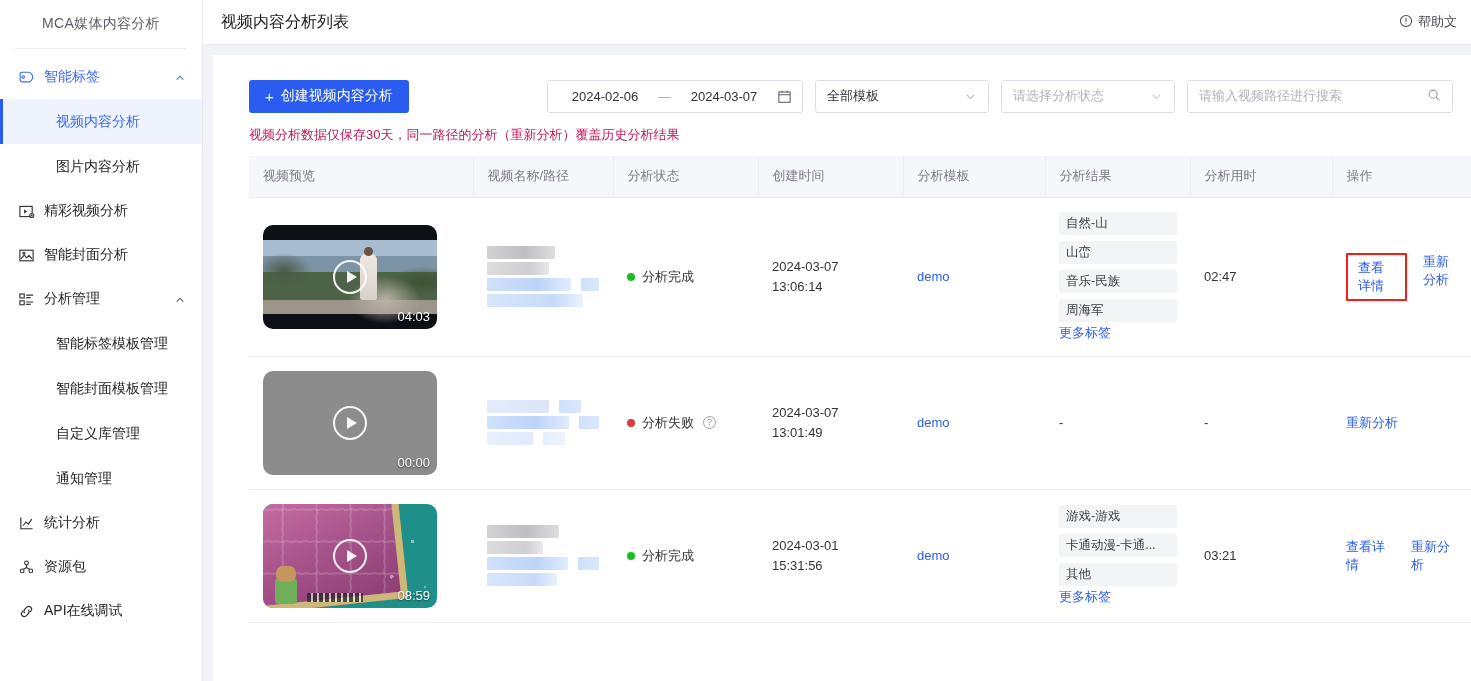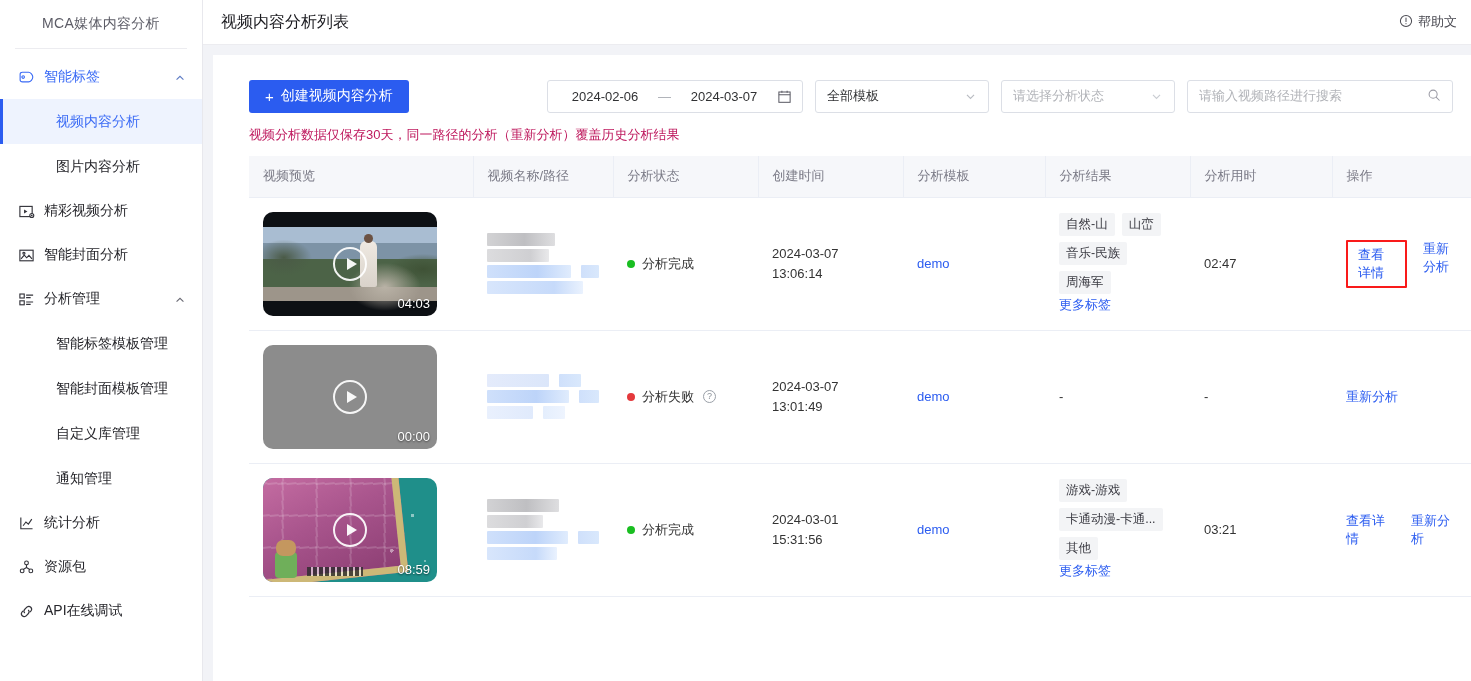--- a/index.html
+++ b/index.html
@@ -216,21 +216,21 @@
   .status { display: flex; align-items: center; gap: 7px; font-size: 13px; color: #333; }
   .dot { width: 8px; height: 8px; border-radius: 50%; flex: 0 0 8px; }
   .qmark {
     width: 13px; height: 13px; border: 1px solid #9aa0a8; border-radius: 50%;
     font-size: 9px; line-height: 11px; text-align: center; color: #8a9098; margin-left: 2px;
   }
 
   .ts { line-height: 20px; color: #333; }
   .lnk { color: #2b5cf0; cursor: pointer; }
 
-  .tags { display: flex; flex-wrap: wrap; gap: 6px 7px; width: 124px; }
+  .tags { display: flex; flex-wrap: wrap; gap: 6px 7px; width: 124px; flex-direction: column; }
   .tag {
     background: #f3f4f6; color: #3a3a42; font-size: 12.5px;
     padding: 3px 7px; border-radius: 2px; white-space: nowrap;
     max-width: 118px; overflow: hidden; text-overflow: ellipsis;
   }
   .more { color: #2b5cf0; font-size: 13px; cursor: pointer; margin-top: 2px; }
 
   .ops { display: flex; flex-direction: row; gap: 16px; align-items: flex-start; }
   .ops .lnk { font-size: 13px; }
   .hl-box {

